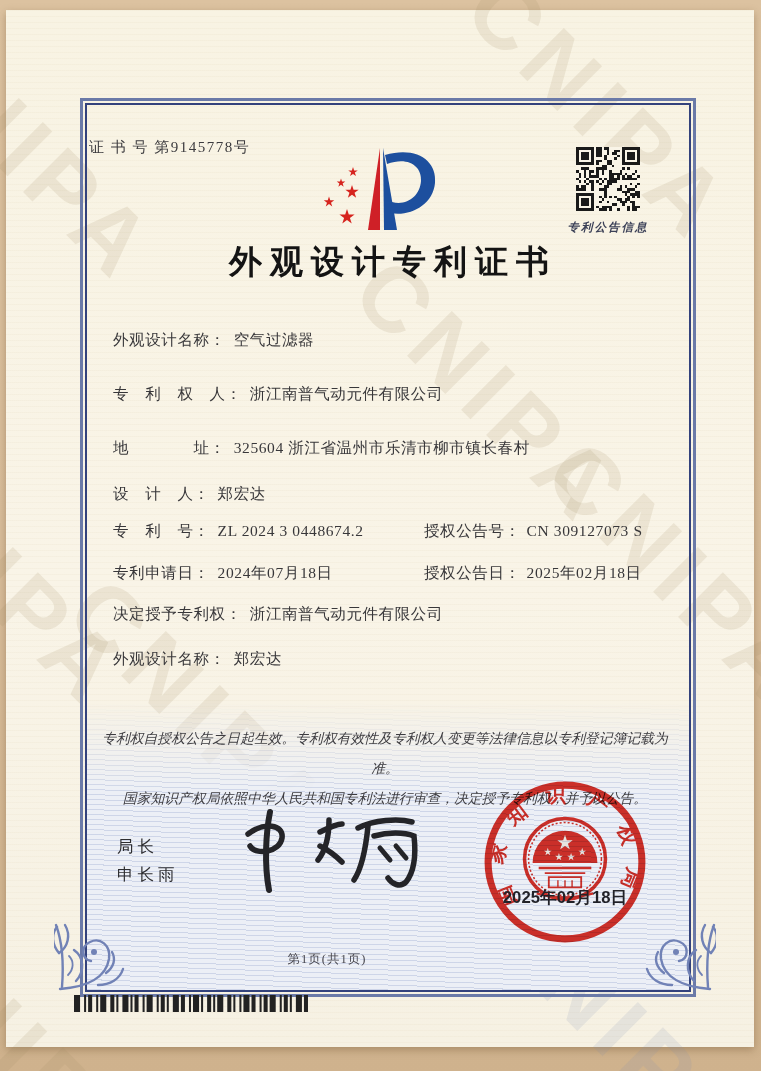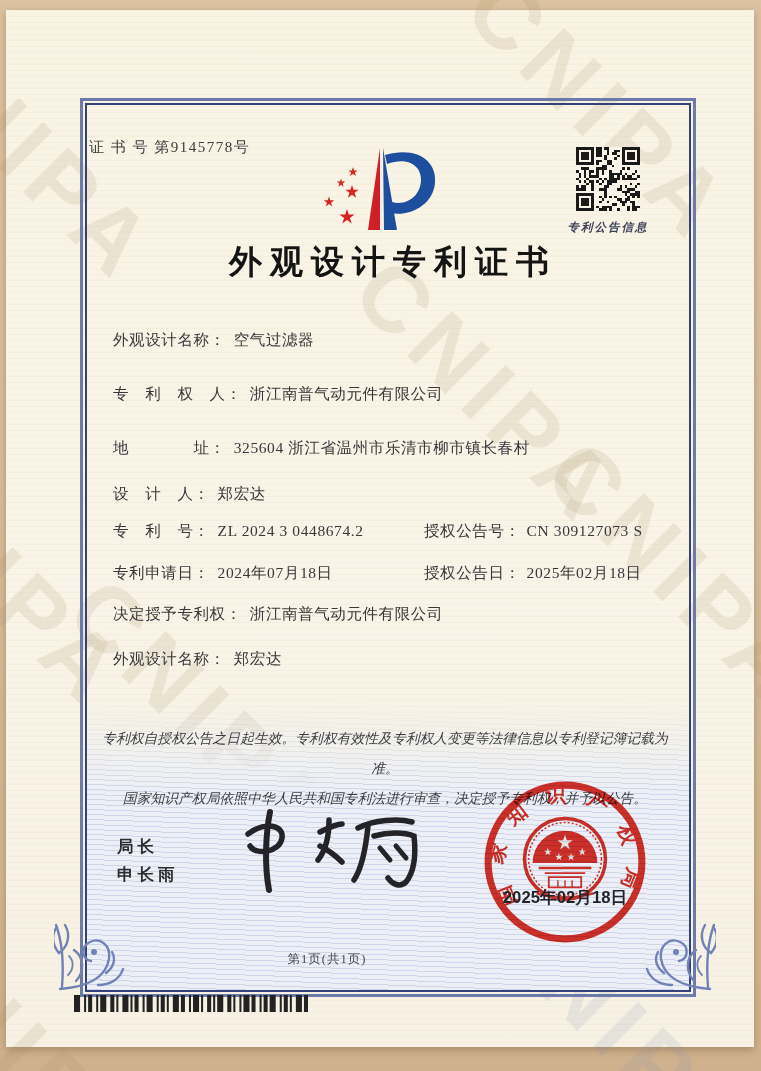--- a/index.html
+++ b/index.html
@@ -29,21 +29,21 @@
           font-style:italic;letter-spacing:2px;color:#3b4057;}
   .title{left:80px;width:626px;top:240px;text-align:center;font-size:33px;font-weight:bold;
          letter-spacing:8px;color:#141414;}
   .row{position:absolute;left:113px;width:552px;font-size:15.5px;color:#38373a;letter-spacing:.6px;}
   .row .val{margin-left:8px;}
   .row .col2{position:absolute;left:311px;top:0;}
   .row .col2 .val{margin-left:6px;}
   .statement{left:93px;top:724px;width:584px;text-align:center;font-size:13.8px;line-height:30px;
              font-style:italic;color:#3d3c40;}
   .director{left:117px;font-family:"Liberation Sans","DejaVu Sans",sans-serif;font-size:16.5px;
-            font-weight:700;letter-spacing:4px;color:#2d2d30;}
+            font-weight:400;letter-spacing:4px;color:#2d2d30;}
   .sig{left:222px;top:798px;width:200px;height:100px;}
   .seal{left:479px;top:776px;width:172px;height:172px;mix-blend-mode:multiply;opacity:.94;}
   .pagenum{left:80px;width:494px;top:951px;text-align:center;font-size:12.5px;
            letter-spacing:1px;color:#47464e;}
   .barcode{left:74px;top:995px;width:236px;height:17px;}
   .corner{position:absolute;width:80px;height:96px;}
   svg{display:block;}
 </style>
 </head>
 <body>

